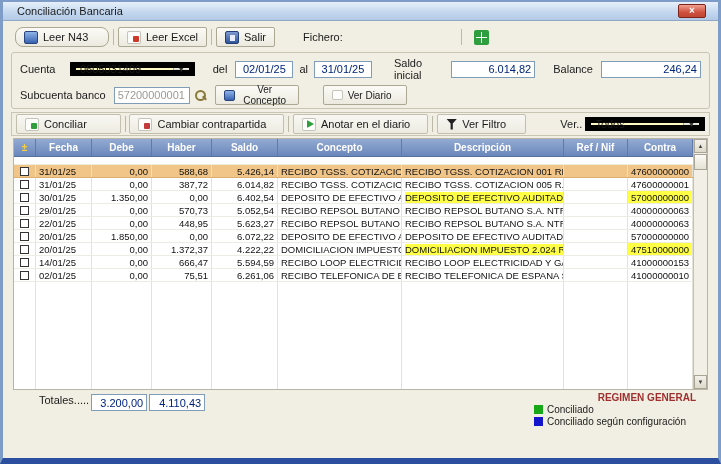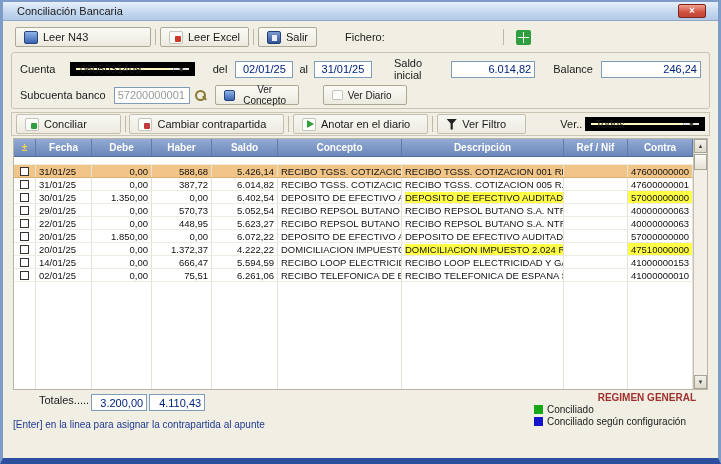--- a/index.html
+++ b/index.html
@@ -23,21 +23,21 @@
     border:1px solid #aba893;border-radius:2px;font-size:11px;color:#1a1a1a;padding:2px 8px;height:20px;}
   .vsep{width:1px;height:16px;background:#bdb9a8;margin:0 4px;align-self:center;}
   input.fld{border:1px solid #7f9db9;background:#fff;font-family:"Liberation Sans",sans-serif;
     font-size:11px;height:17px;padding:0 3px;color:#00247c;}
   .combo{border:6px solid #000000;background:#fef9c3;height:14px;display:flex;align-items:center;font-size:11px;}
   .combo .val{flex:1;padding:0 4px;color:#1a1a1a;}
   .combo .arrow{width:16px;height:100%;background:linear-gradient(#f4f3ee,#d9d6c8);
     border-left:1px solid #9ab;display:flex;align-items:center;justify-content:center;font-size:7px;color:#333;}
   
   .toolbar1{display:flex;align-items:center;height:24px;margin:1px 4px 3px 8px;}
-  .btn-n43{width:136px;justify-content:flex-start;}
+  .btn-n43{width:94px;justify-content:flex-start;border-radius:8px;}
   .fichero{margin-left:28px;}
   .xlicon{width:15px;height:15px;background:#2e9e3e;border-radius:2px;position:relative;margin-left:8px;}
   .xlicon::before{content:"";position:absolute;left:2px;top:2px;right:2px;bottom:2px;
     background:
       linear-gradient(#fff,#fff) 50% 0/1px 100% no-repeat,
       linear-gradient(#fff,#fff) 0 50%/100% 1px no-repeat;}
   
   .chip{width:14px;height:13px;border-radius:2px;position:relative;flex:0 0 auto;}
   .chip-blue{background:linear-gradient(#8fb4e8,#3a63b0);border:1px solid #27447c;}
   .chip-sheet{background:#fdfdfb;border:1px solid #9a97888f;}
@@ -387,18 +387,17 @@
         <div class="legitem">
           <span class="sq" id="sq-green" style="background: rgb(23, 168, 23);"></span>
           <span>Conciliado</span>
         </div>
         <div class="legitem">
           <span class="sq" id="sq-blue" style="background: rgb(20, 20, 204);"></span>
           <span>Conciliado según configuración</span>
         </div>
       </div>
       <div class="hints">
-        <span class="hint">[Enter] en la linea para asignar la contrapartida al apunte</span>
       </div>
     </div>
 
   </div>
 </div>
 
 </body></html>

